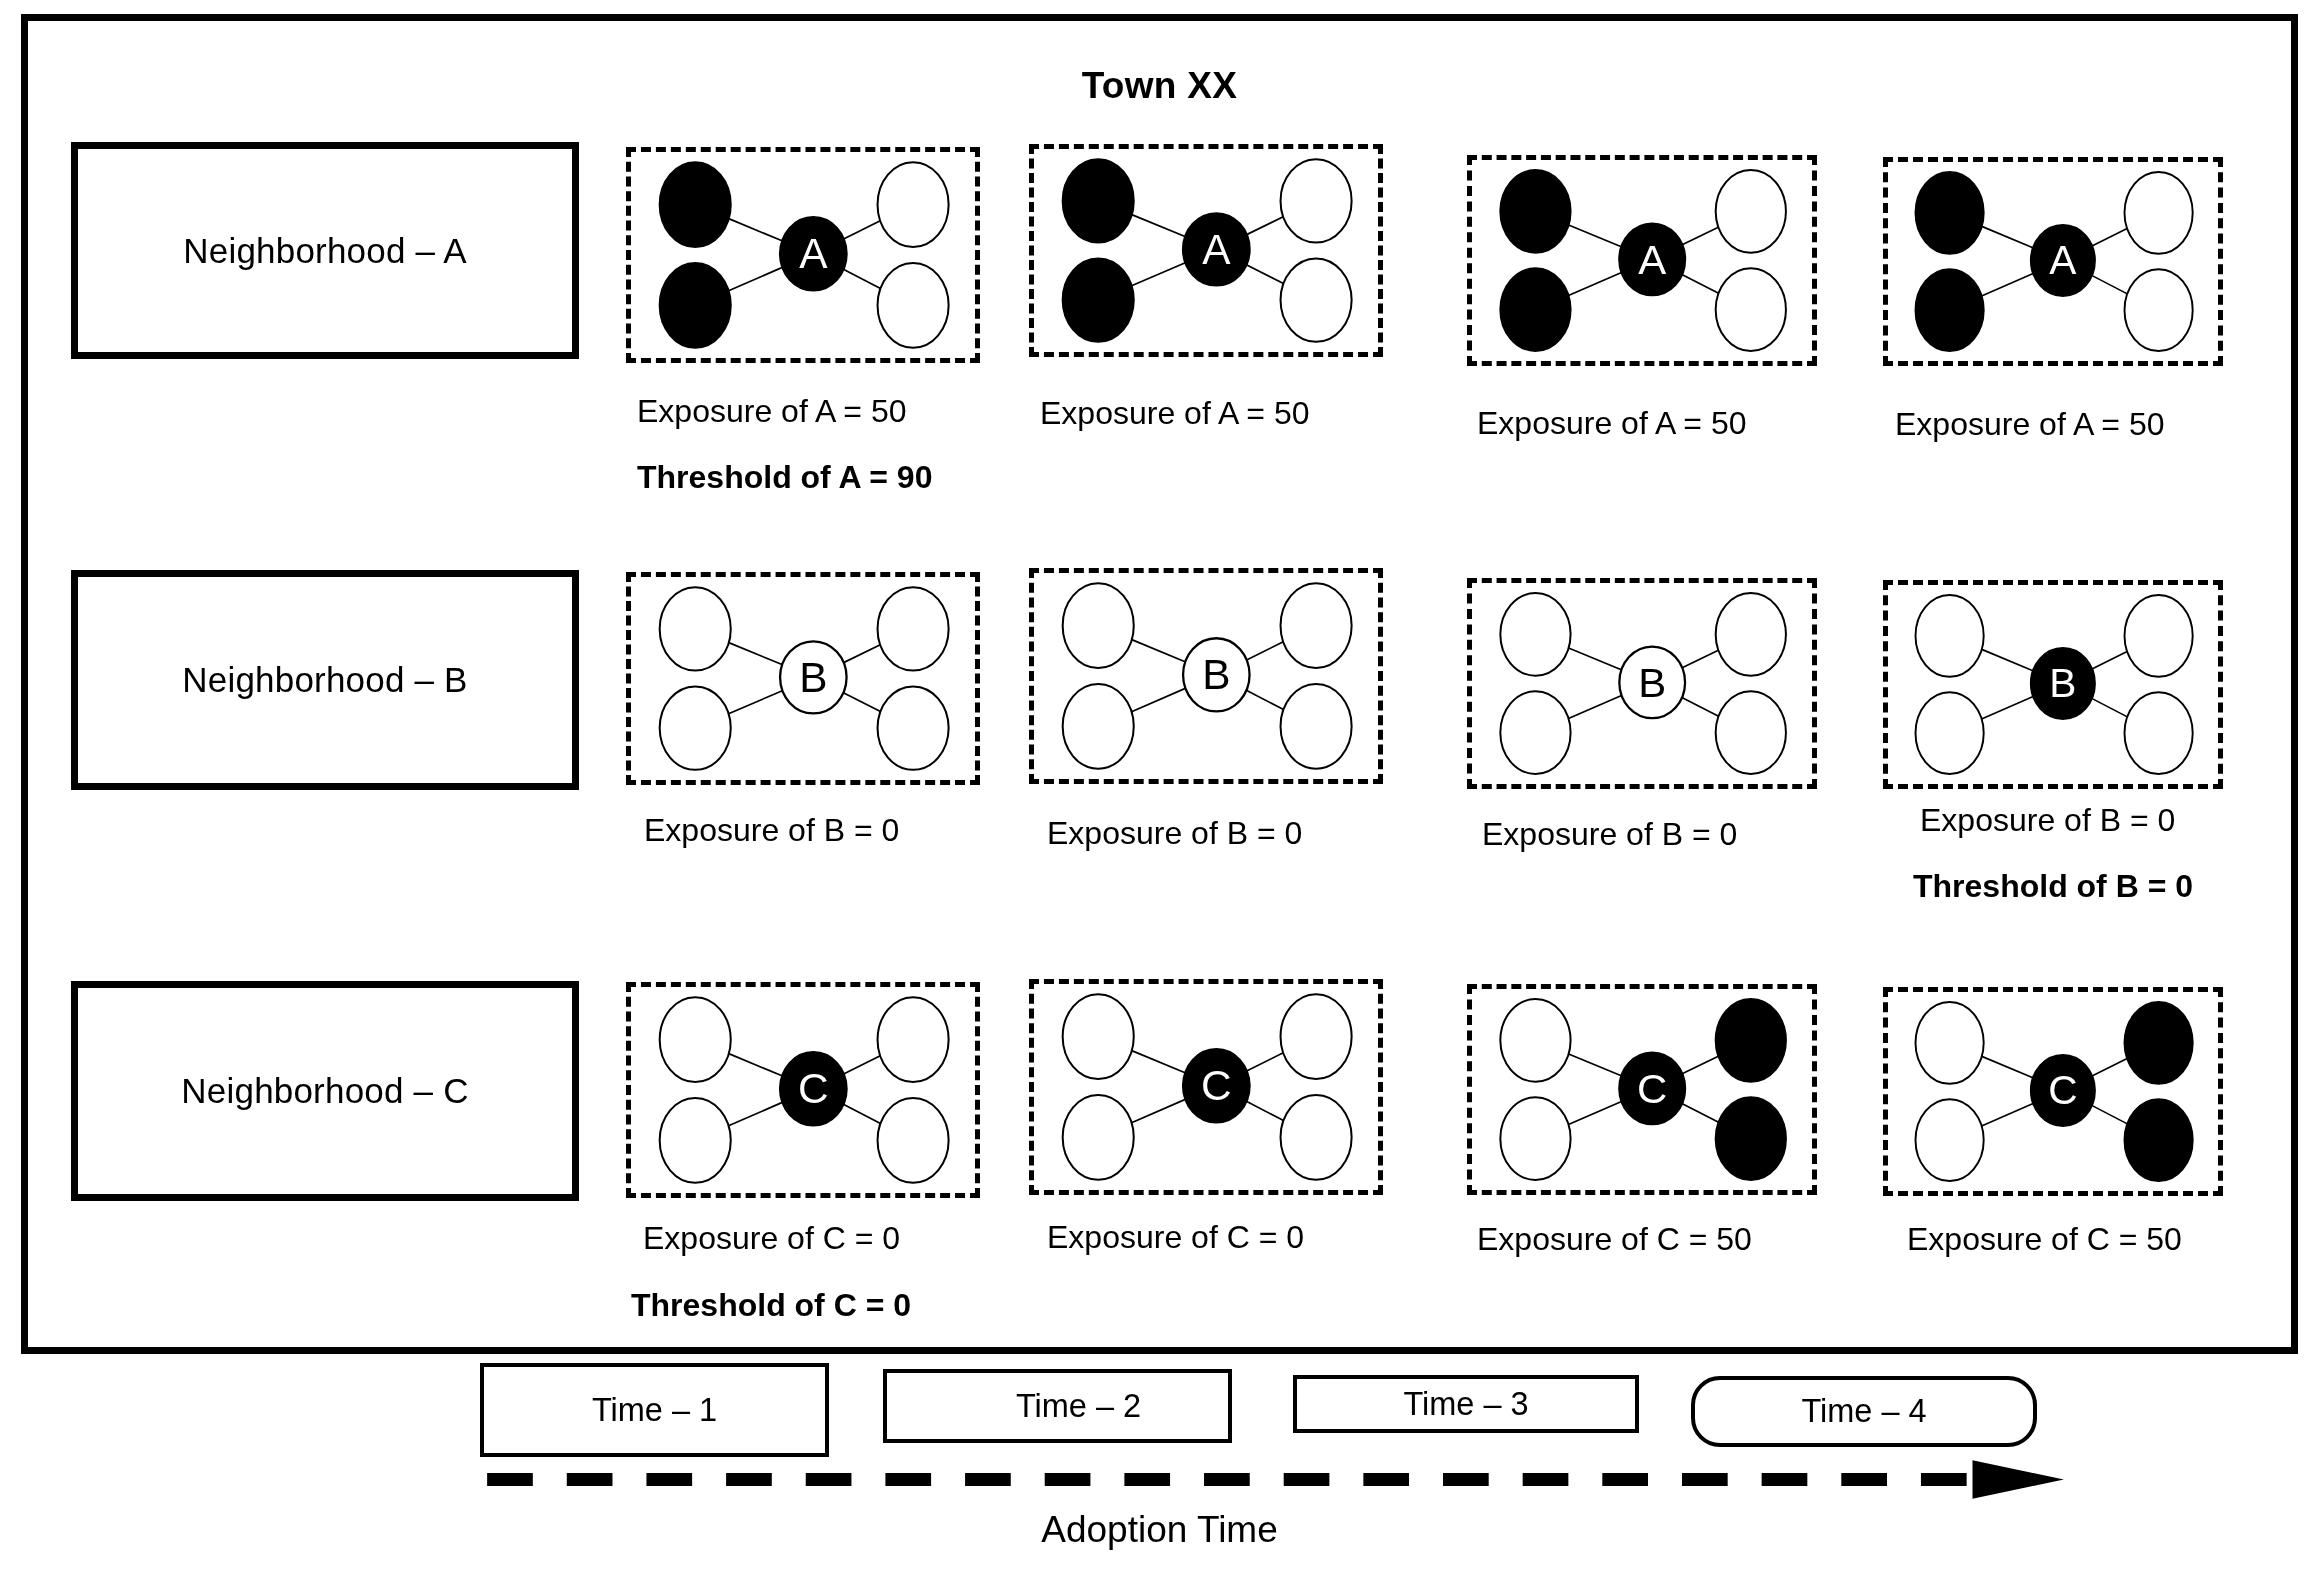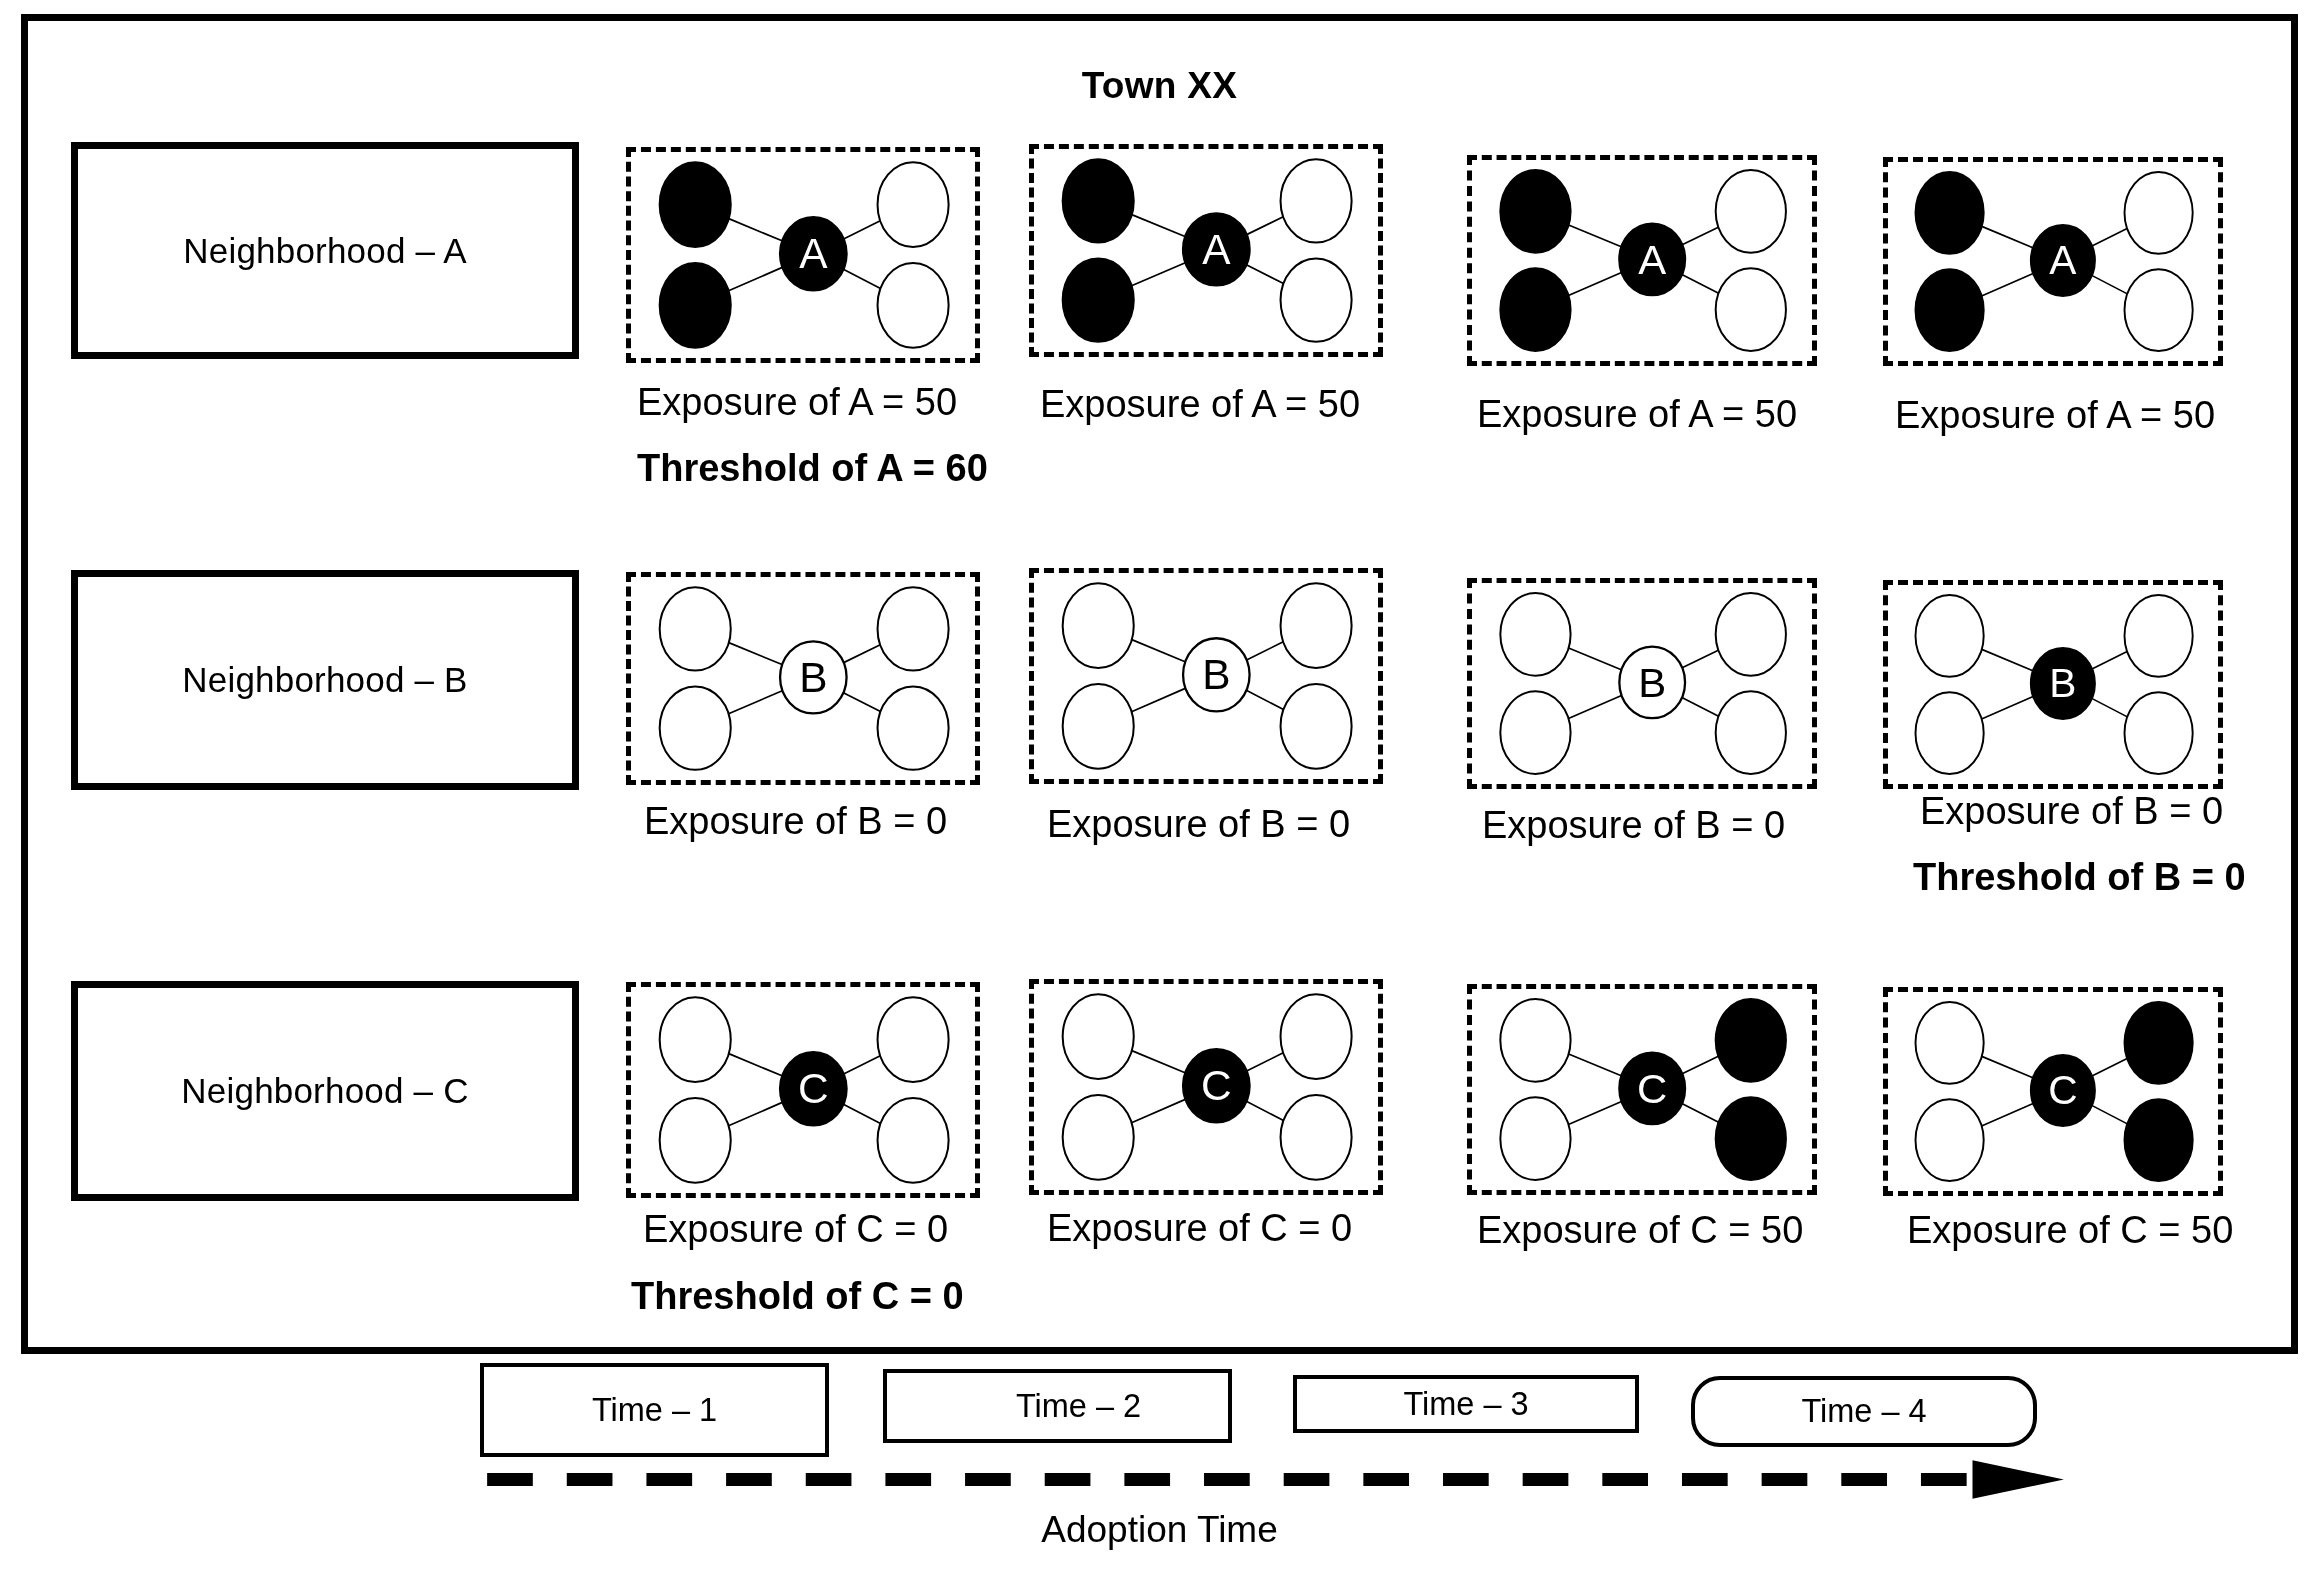--- a/index.html
+++ b/index.html
@@ -34,22 +34,23 @@
 
   
   .panel{
     position:absolute;
     border:5.3px dashed #000; box-sizing:border-box; background:#fff;
   }
   .panel svg{display:block;width:100%;height:100%;}
 
   
   .cap{
-    position:absolute; font-size:38px; white-space:nowrap;
+    position:absolute; font-size:32px; white-space:nowrap;
     line-height:1.05;
+    margin-top:12px;
   }
   .cap.thr{font-weight:bold;}
 
   
   .tbox{
     position:absolute; border:4.7px solid #000; box-sizing:border-box;
     background:#fff; display:flex; align-items:center;
     justify-content:center; font-size:32.5px;
   }
   #timeline-arrow{
@@ -242,21 +243,21 @@
         <ellipse cx="492" cy="92" rx="62" ry="74" fill="#000000" stroke="#000000" stroke-width="3.5"></ellipse>
         <ellipse cx="112" cy="268" rx="62" ry="74" fill="#ffffff" stroke="#000000" stroke-width="3.5"></ellipse>
         <ellipse cx="492" cy="268" rx="62" ry="74" fill="#000000" stroke="#000000" stroke-width="3.5"></ellipse>
         <ellipse cx="318" cy="178" rx="58" ry="64" fill="#000000" stroke="#000000" stroke-width="4"></ellipse>
         <text x="318" y="178" text-anchor="middle" dominant-baseline="central" font-family="&quot;Liberation Sans&quot;, sans-serif" font-size="74" fill="#ffffff">C</text>
       </svg>
     </div>
   </div>
 <div id="captions-layer">
     <div class="cap" style="left: 637px; top: 383px;">Exposure of A = 50</div>
-    <div class="cap thr" style="left: 637px; top: 449px;">Threshold of A = 60</div>
+    <div class="cap thr" style="left: 637px; top: 449px;">Threshold of A = 90</div>
     <div class="cap" style="left: 1040px; top: 385px;">Exposure of A = 50</div>
     <div class="cap" style="left: 1477px; top: 395px;">Exposure of A = 50</div>
     <div class="cap" style="left: 1895px; top: 396px;">Exposure of A = 50</div>
     <div class="cap" style="left: 644px; top: 802px;">Exposure of B = 0</div>
     <div class="cap" style="left: 1047px; top: 805px;">Exposure of B = 0</div>
     <div class="cap" style="left: 1482px; top: 806px;">Exposure of B = 0</div>
     <div class="cap" style="left: 1920px; top: 792px;">Exposure of B = 0</div>
     <div class="cap thr" style="left: 1913px; top: 858px;">Threshold  of B = 0</div>
     <div class="cap" style="left: 643px; top: 1210px;">Exposure of C = 0</div>
     <div class="cap thr" style="left: 631px; top: 1277px;">Threshold  of C = 0</div>

